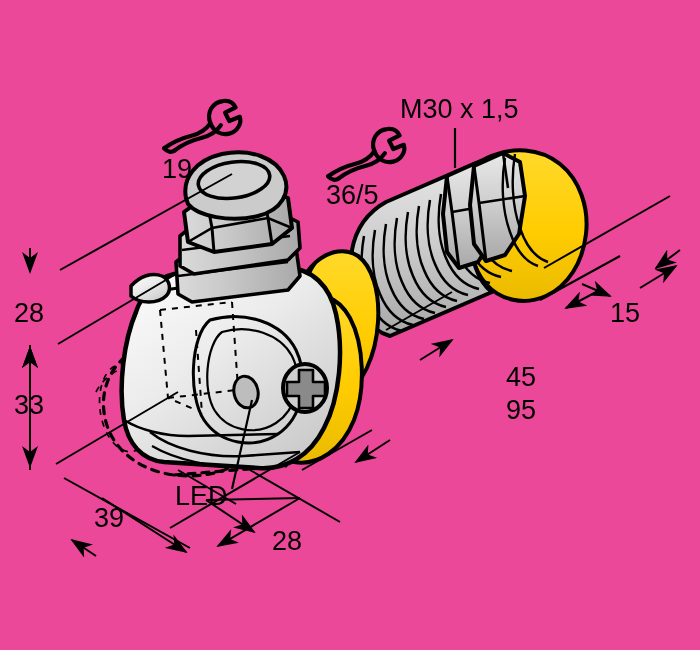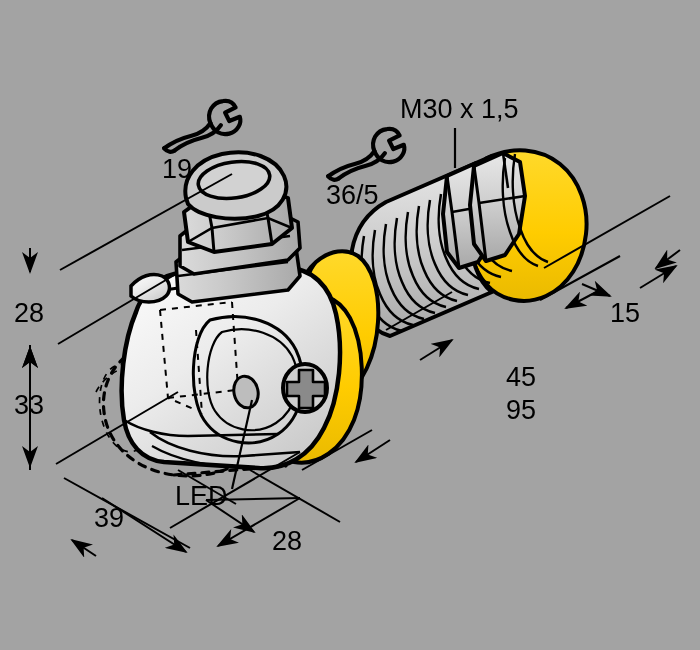--- a/index.html
+++ b/index.html
@@ -1,19 +1,19 @@
 <!DOCTYPE html>
 <html><head>
 <meta charset="utf-8">
 <style>
   html,body{margin:0;padding:0;background:#ffffff;}
   #root{
     position:relative;
     width:700px;height:650px;
-    background:#a3a3a3;
+    background:#ec4899;
     font-family:"Liberation Sans", sans-serif;
     overflow:hidden;
   }
   #drawing{position:absolute;left:0;top:0;width:700px;height:650px;}
   .dimtext{
     font-family:"Liberation Sans", sans-serif;
     font-size:27px;
     fill:#000000;
     font-weight:400;
   }

